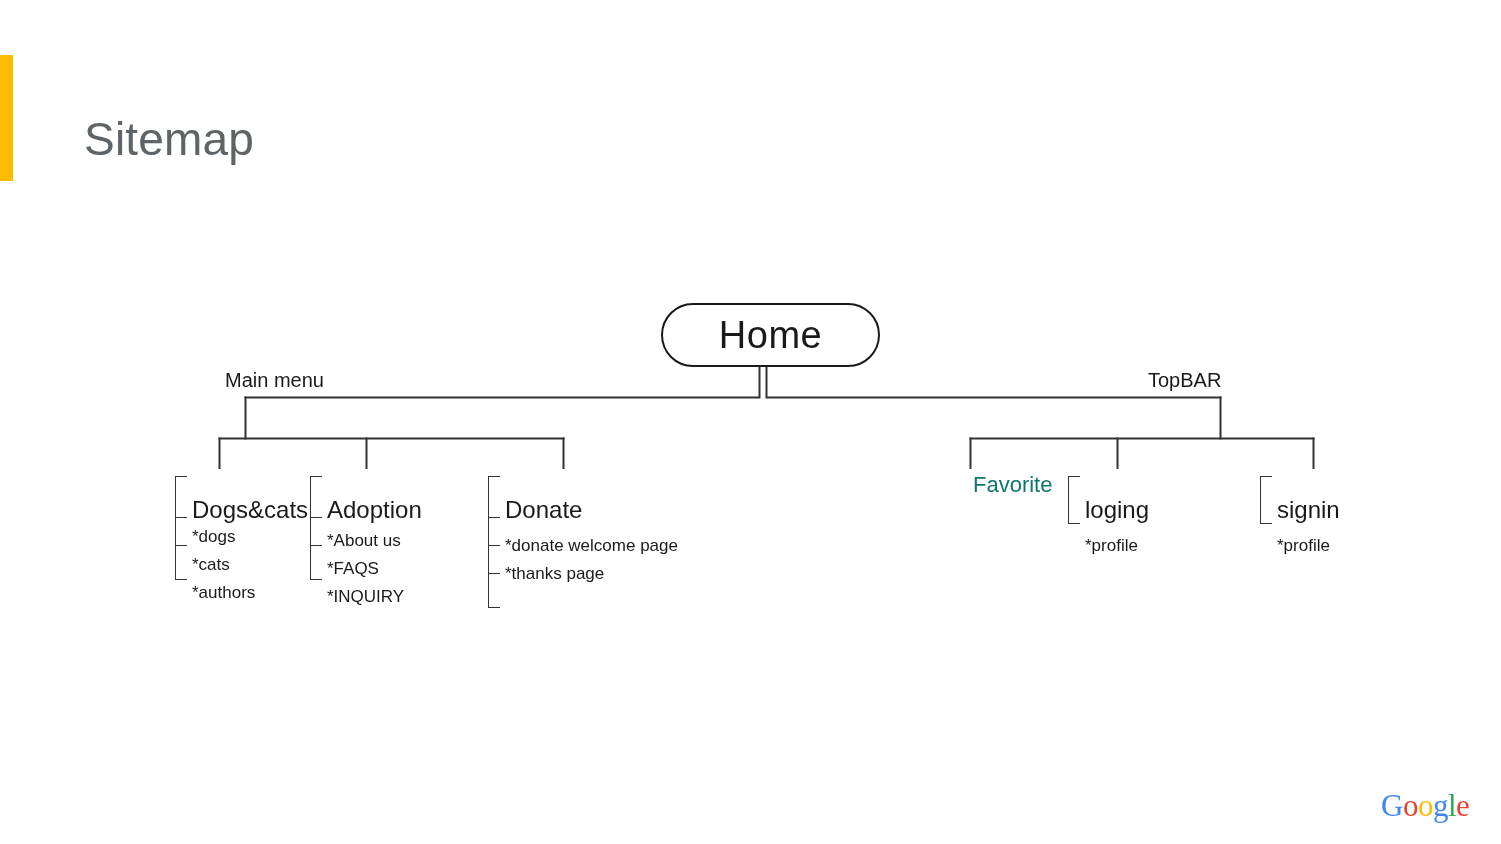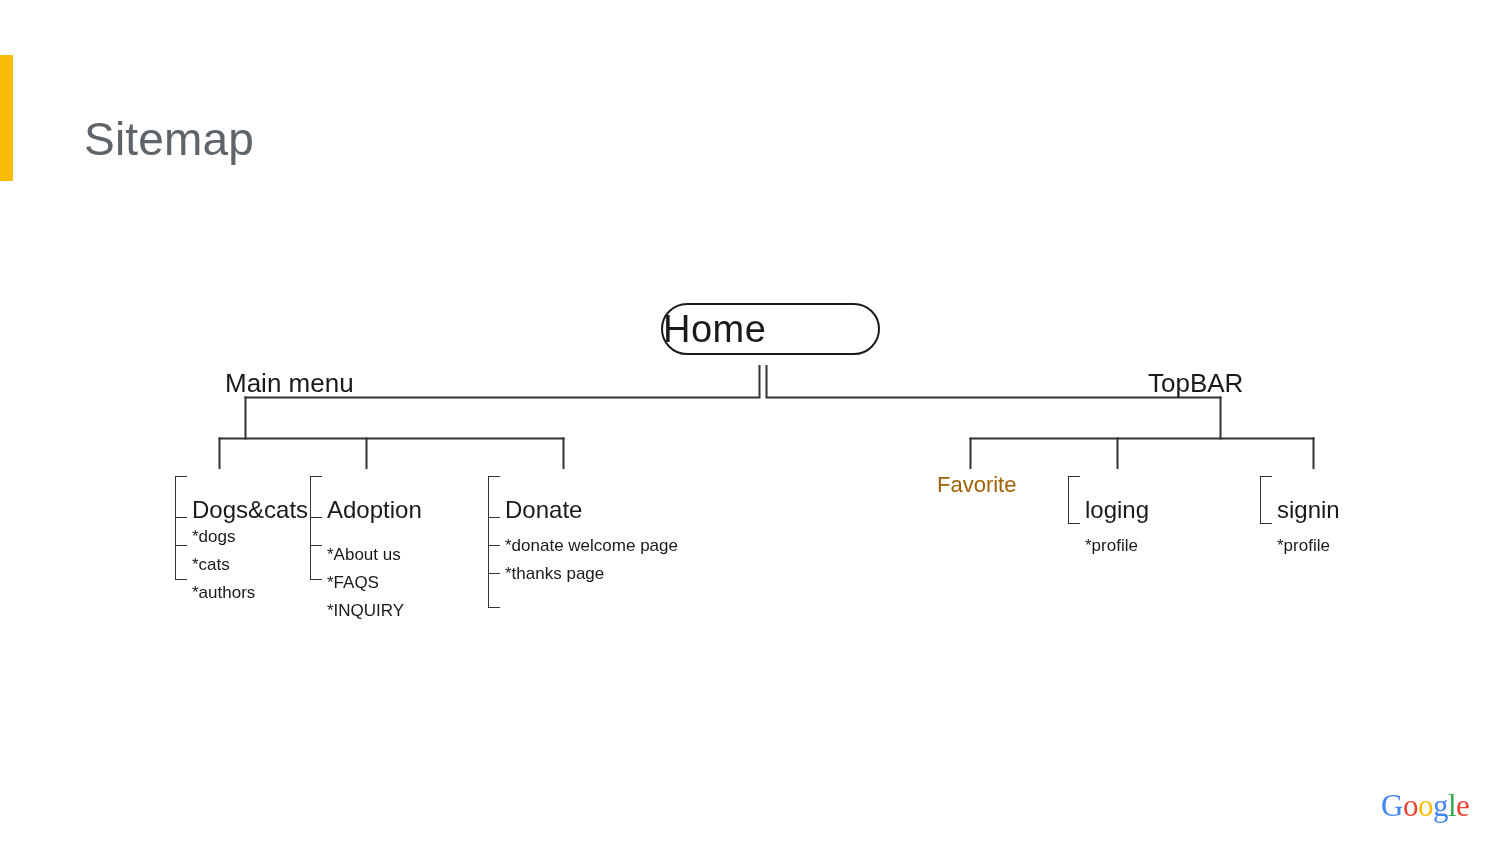--- a/index.html
+++ b/index.html
@@ -52,41 +52,41 @@
     height: 844px;
     pointer-events: none;
   }
 
   
   #root-node {
     position: absolute;
     left: 661px;
     top: 303px;
     width: 219px;
-    height: 52px;
+    height: 64px;
     box-sizing: border-box;
     border: 2px solid #1a1a1a;
     border-radius: 32px;
     background: #ffffff;
     display: flex;
     align-items: center;
-    justify-content: flex-start;
+    justify-content: center;
   }
   #root-node .root-label {
     font-size: 38px;
     font-weight: 400;
     color: #1a1a1a;
     line-height: 1;
     letter-spacing: 0.5px;
   }
 
   
   .branch-caption {
     position: absolute;
-    font-size: 26px;
+    font-size: 20px;
     color: #1a1a1a;
     white-space: nowrap;
     line-height: 1;
   }
   #branch-caption-main { left: 225px; top: 370px; }
   #branch-caption-top  { left: 1148px; top: 370px; }
 
   
   .group {
     position: absolute;
@@ -134,22 +134,23 @@
     width: 12px;
     border-top: 1.6px solid #333333;
     box-sizing: border-box;
     pointer-events: none;
   }
   
   .leaf-node {
     position: absolute;
     font-size: 22px;
     line-height: 1;
-    color: #a16207;
+    color: #0f766e;
     white-space: nowrap;
+    margin-left: 36px;
   }
 
   
   #google-logo {
     position: absolute;
     left: 1381px;
     top: 790px;
     font-size: 31px;
     font-family: Liberation Serif, serif;
     letter-spacing: -0.5px;
@@ -203,21 +204,21 @@
       <div class="child-row">*cats</div>
       <div class="child-row">*authors</div>
     </div>
   </div>
 
   <div class="group" style="left:305px; top:470px;">
     <div class="bracket" style="height:104px;"></div>
     <div class="tick" style="top:47px;"></div>
     <div class="tick" style="top:75px;"></div>
     <div class="group-header">Adoption</div>
-    <div class="group-children" style="margin-top:18px;">
+    <div class="group-children" style="margin-top:4px;">
       <div class="child-row">*About us</div>
       <div class="child-row">*FAQS</div>
       <div class="child-row">*INQUIRY</div>
     </div>
   </div>
 
   <div class="group" style="left:483px; top:470px;">
     <div class="bracket" style="height:132px;"></div>
     <div class="tick" style="top:47px;"></div>
     <div class="tick" style="top:75px;"></div>

